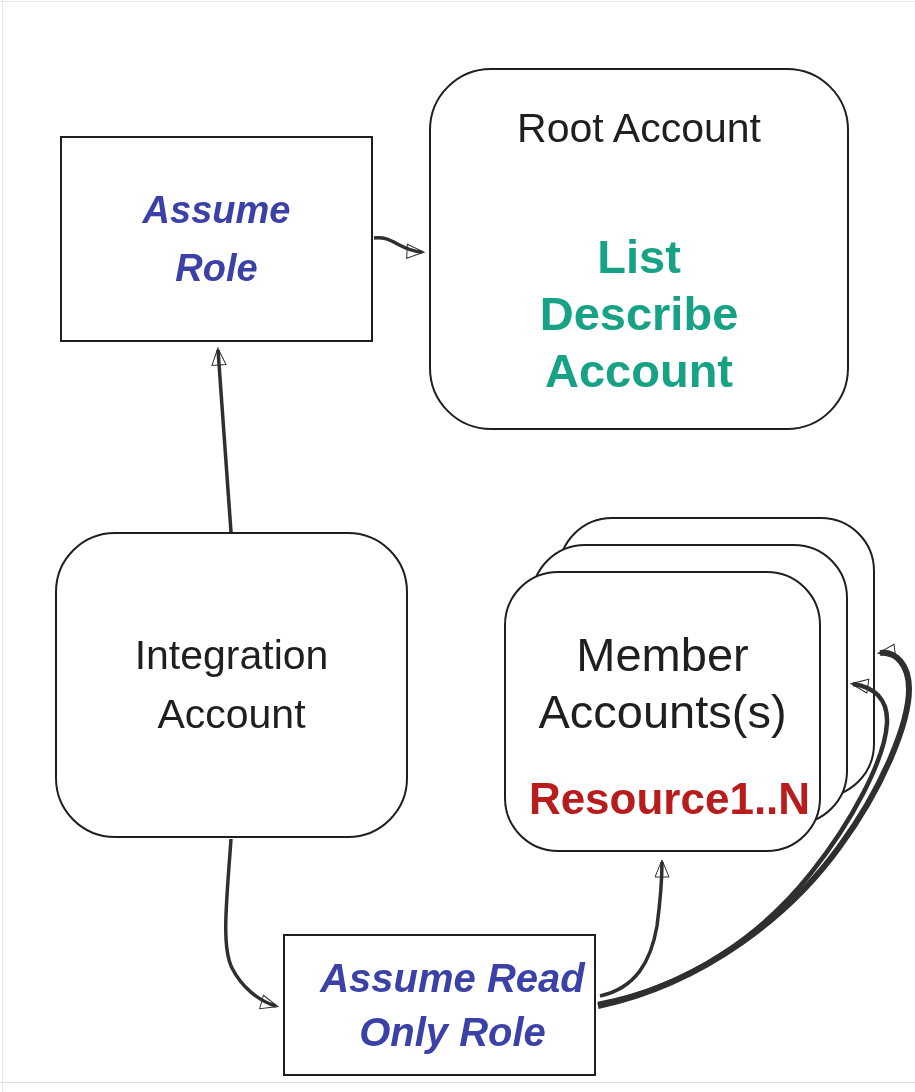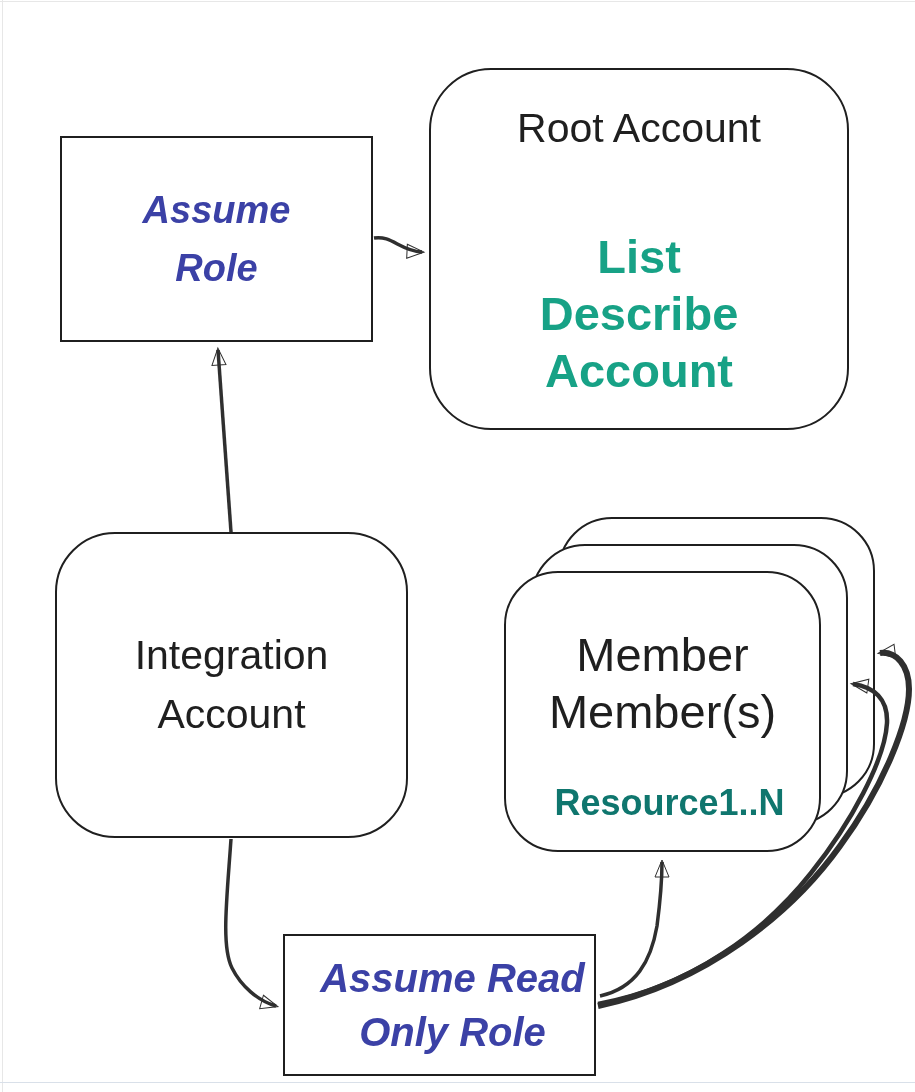--- a/index.html
+++ b/index.html
@@ -46,21 +46,21 @@
     position:absolute;width:317px;height:281px;
     background:#ffffff;border:2px solid #1f1f1f;border-radius:54px;
     box-sizing:border-box;
   }
   #member-card-back{left:558px;top:517px;z-index:1;}
   #member-card-middle{left:531px;top:544px;z-index:2;}
   #member-card-front{left:504px;top:571px;z-index:3;
     display:flex;flex-direction:column;align-items:center;justify-content:flex-start;text-align:center;}
   #member-card-front .node-title{margin-top:53px;font-size:47px;line-height:57px;color:#1f1f1f;}
   #member-card-front .resources{position:absolute;bottom:26px;width:100%;
-    font-size:36px;font-weight:bold;color:#0f766e;margin-left:14px;}
+    font-size:44px;font-weight:bold;color:#b91c1c;margin-left:14px;}
 
   #arrows{position:absolute;left:0;top:0;z-index:5;pointer-events:none;}
   #arrows path{fill:none;stroke:#2f2f2f;}
 </style>
 </head>
 <body>
 
 <div id="canvas">
 
   <div class="hairline" id="edge-left"></div>
@@ -84,21 +84,21 @@
   <div class="node rounded" id="integration-account">
     <div>Integration</div>
     <div>Account</div>
   </div>
 
   <div class="member-card" id="member-card-back"></div>
   <div class="member-card" id="member-card-middle"></div>
   <div class="member-card" id="member-card-front">
     <div class="node-title">
       <div>Member</div>
-      <div>Member(s)</div>
+      <div>Accounts(s)</div>
     </div>
     <div class="resources">Resource1..N</div>
   </div>
 
   <div class="node role-box" id="assume-bottom">
     <div>Assume Read</div>
     <div>Only Role</div>
   </div>
 
   <svg id="arrows" width="915" height="1092" viewBox="0 0 915 1092">

